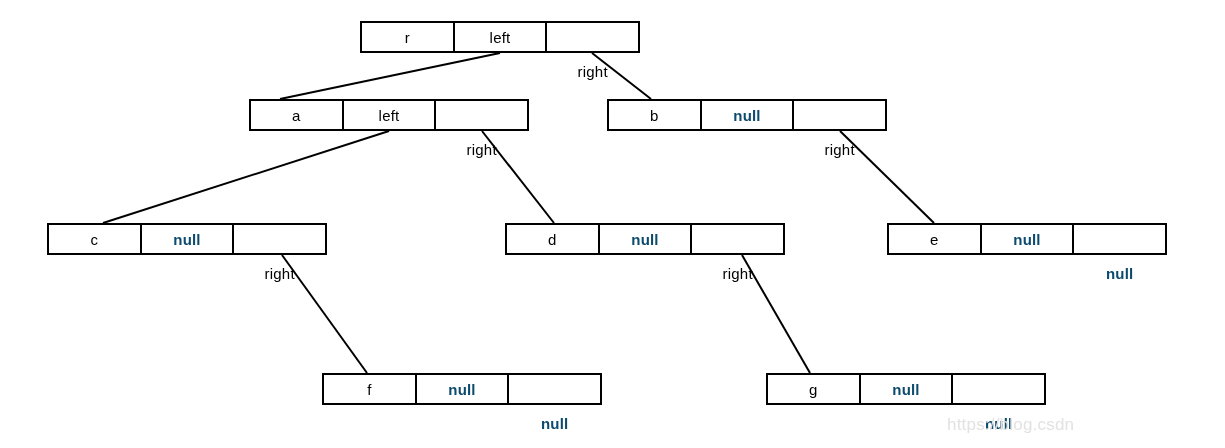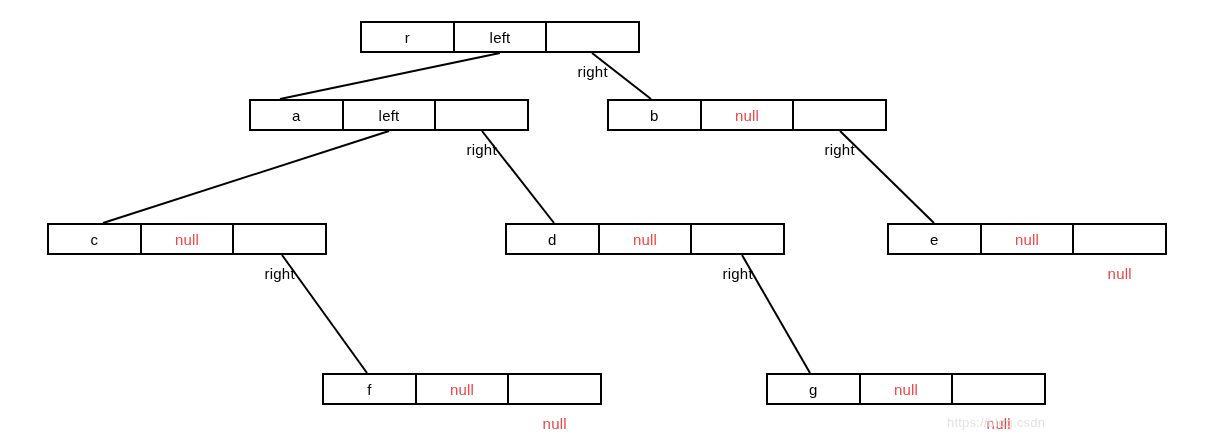--- a/index.html
+++ b/index.html
@@ -44,33 +44,33 @@
     color: #000000;
     box-sizing: border-box;
     border-right: 2px solid #000000;
     letter-spacing: 0.2px;
   }
   .cell:last-child {
     border-right: none;
     margin-top: 48px;
   }
   .cell.null {
-    color: #ef4444;
-    font-weight: normal;
+    color: #0c4a6e;
+    font-weight: bold;
   }
   .watermark {
     position: absolute;
     z-index: 3;
     white-space: nowrap;
     user-select: none;
   }
   .watermark-url {
     left: 947px;
     top: 415px;
-    font-size: 13px;
+    font-size: 17px;
     color: #e2e2e2;
     letter-spacing: 0.2px;
   }
   .watermark-brand {
     left: 1047px;
     top: 410px;
     font-size: 17px;
     color: #d8d8d8;
     letter-spacing: 0.5px;
   }

